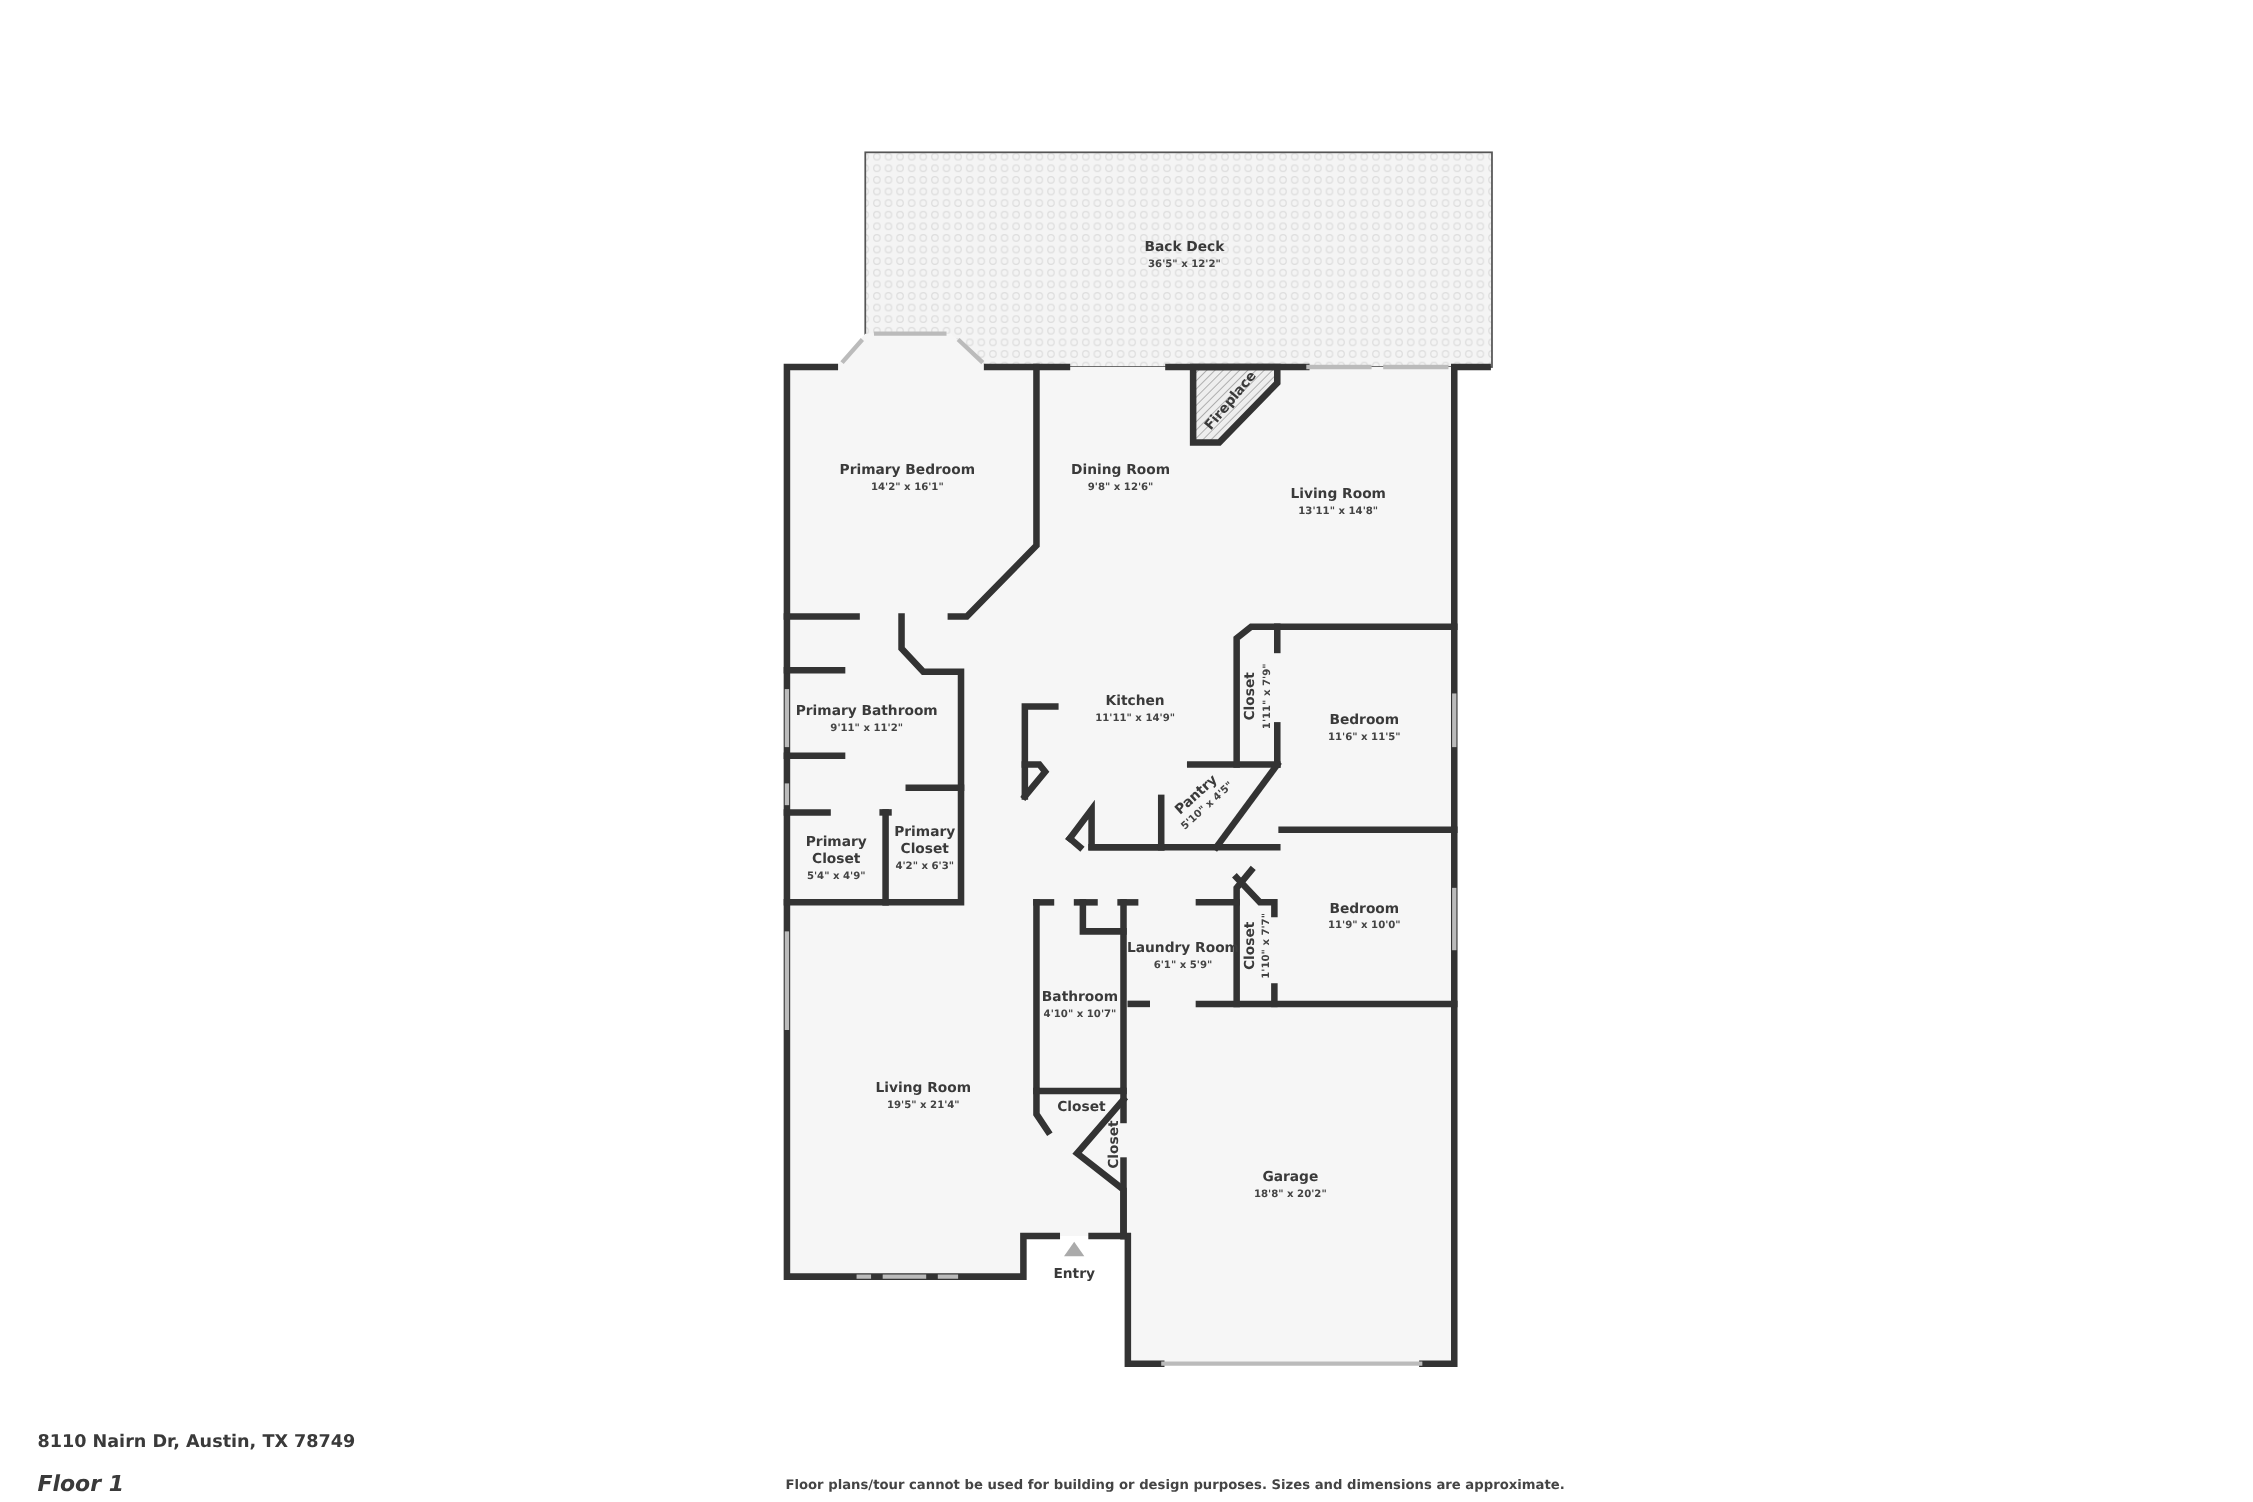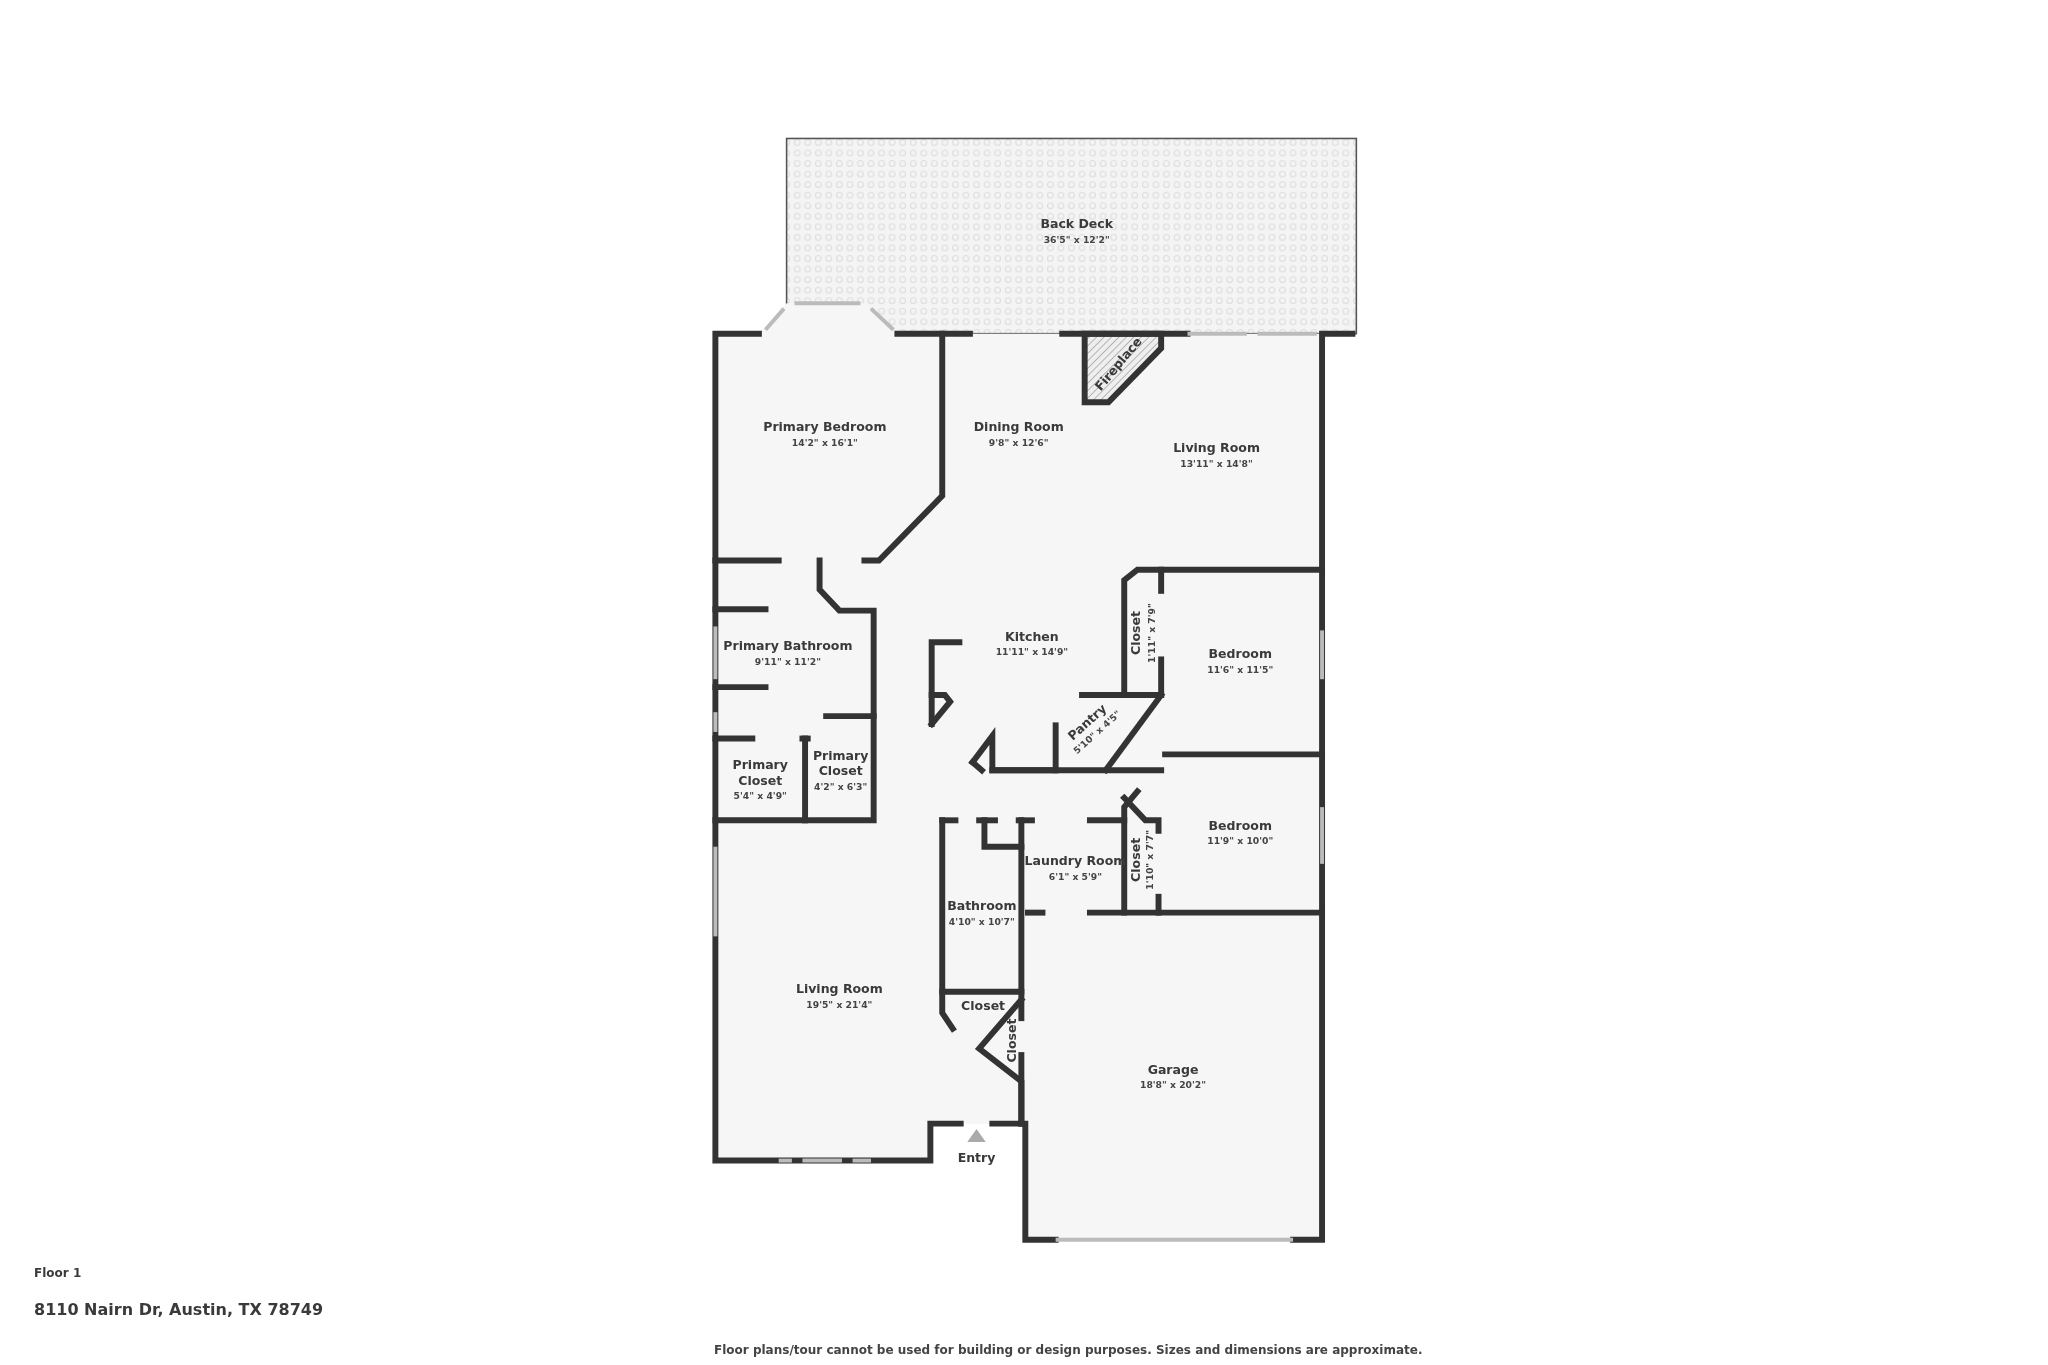--- a/index.html
+++ b/index.html
@@ -155,14 +155,14 @@
 
     <text class="lbl" x="745" y="766">Closet</text>
     <text class="lbl" transform="translate(770,789) rotate(-90)">Closet</text>
 
     <text class="lbl" x="889" y="814">Garage</text>
     <text class="dim" x="889" y="825">18'8" x 20'2"</text>
   </g>
 </svg>
 
 <div class="info" style="left:34px;top:1300px;font-size:16px;">8110 Nairn Dr, Austin, TX 78749</div>
-<div class="info" style="left:34px;top:1266px;font-size:12px;">Floor 1</div>
+<div class="info" style="left:34px;top:1336px;font-size:20px;font-style:italic;">Floor 1</div>
 <div class="info" style="left:714px;top:1343px;font-size:12px;color:#444;">Floor plans/tour cannot be used for building or design purposes. Sizes and dimensions are approximate.</div>
 
 </body></html>

